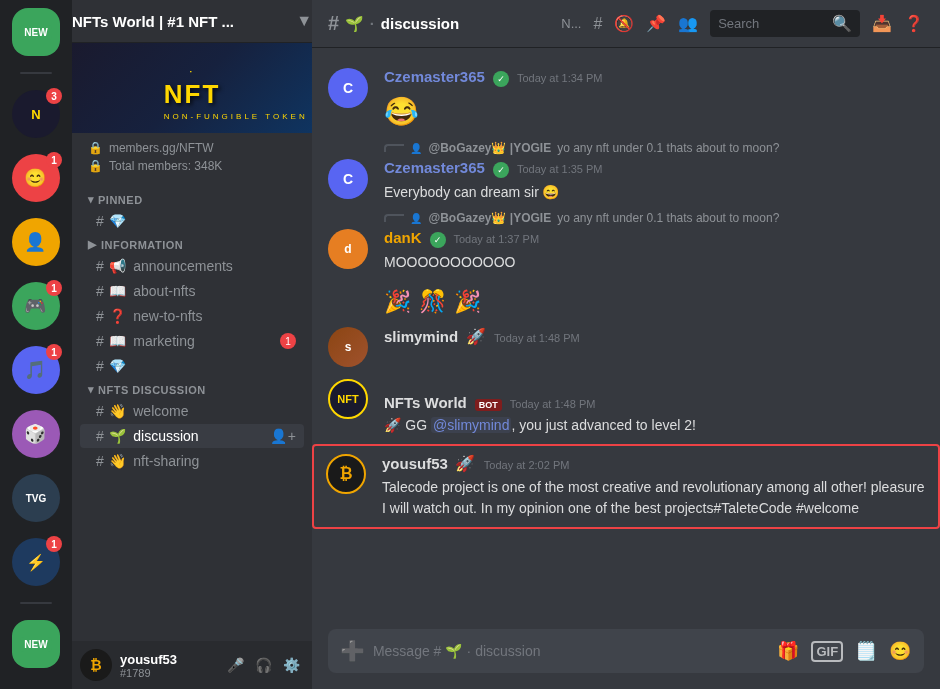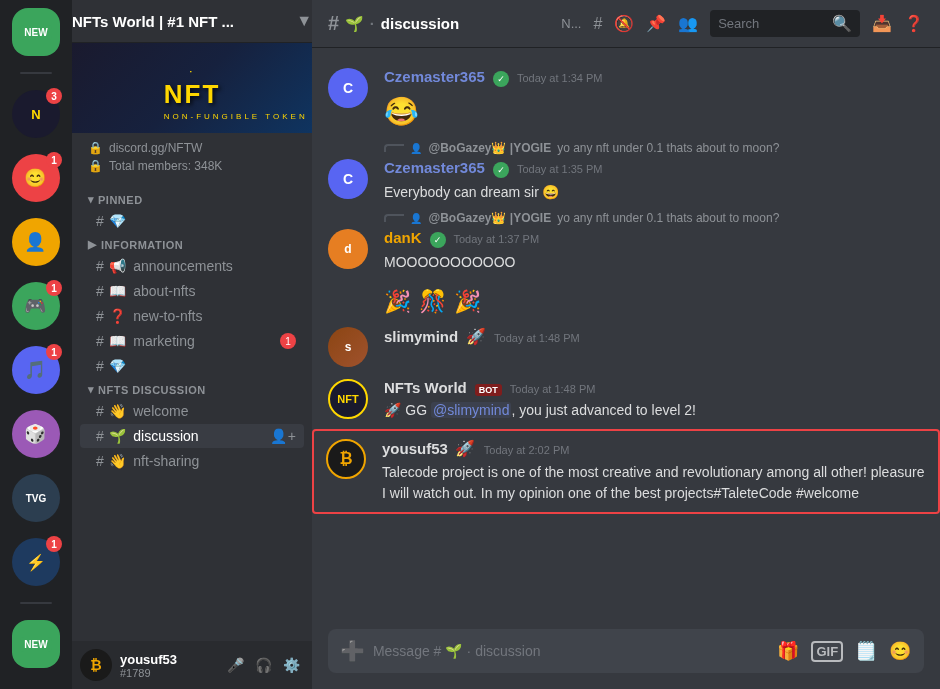--- a/index.html
+++ b/index.html
@@ -430,21 +430,21 @@
     <div style="text-align:center;">
       <div style="color:#ffd700; font-size:9px; letter-spacing:2px; font-weight:bold; margin-bottom:2px;">·</div>
       <div class="banner-nft-text">NFT</div>
       <div class="banner-subtitle">NON-FUNGIBLE TOKEN</div>
     </div>
   </div>
 
   <div class="server-info">
     <div class="server-info-row">
       <span>🔒</span>
-      <span>discord.gg/NFTW</span>
+      <span>members.gg/NFTW</span>
     </div>
     <div class="server-info-row">
       <span>🔒</span>
       <span>Total members: 348K</span>
     </div>
   </div>
 
   <div class="channels-list">
 
     <div class="channel-category">
@@ -615,21 +615,21 @@
           <span>🚀</span>
           <span class="message-timestamp">Today at 1:48 PM</span>
         </div>
       </div>
     </div>
 
     <div class="message-group">
       <div class="message-avatar" style="background:#1a1a2e; border:2px solid #ffd700; font-size:11px; font-weight:900; color:#ffd700;">NFT</div>
       <div class="message-content">
         <div class="message-header">
-          <span class="message-author" style="color:#dcddde;">NFTs World</span>
+          <span class="message-author" style="color:#dcddde;margin-top:15px;">NFTs World</span>
           <span class="bot-badge">BOT</span>
           <span class="message-timestamp">Today at 1:48 PM</span>
         </div>
         <div class="message-text">
           🚀 GG <span class="mention">@slimymind</span>, you just advanced to level 2!
         </div>
       </div>
     </div>
 
     <div class="message-group highlighted-message">

